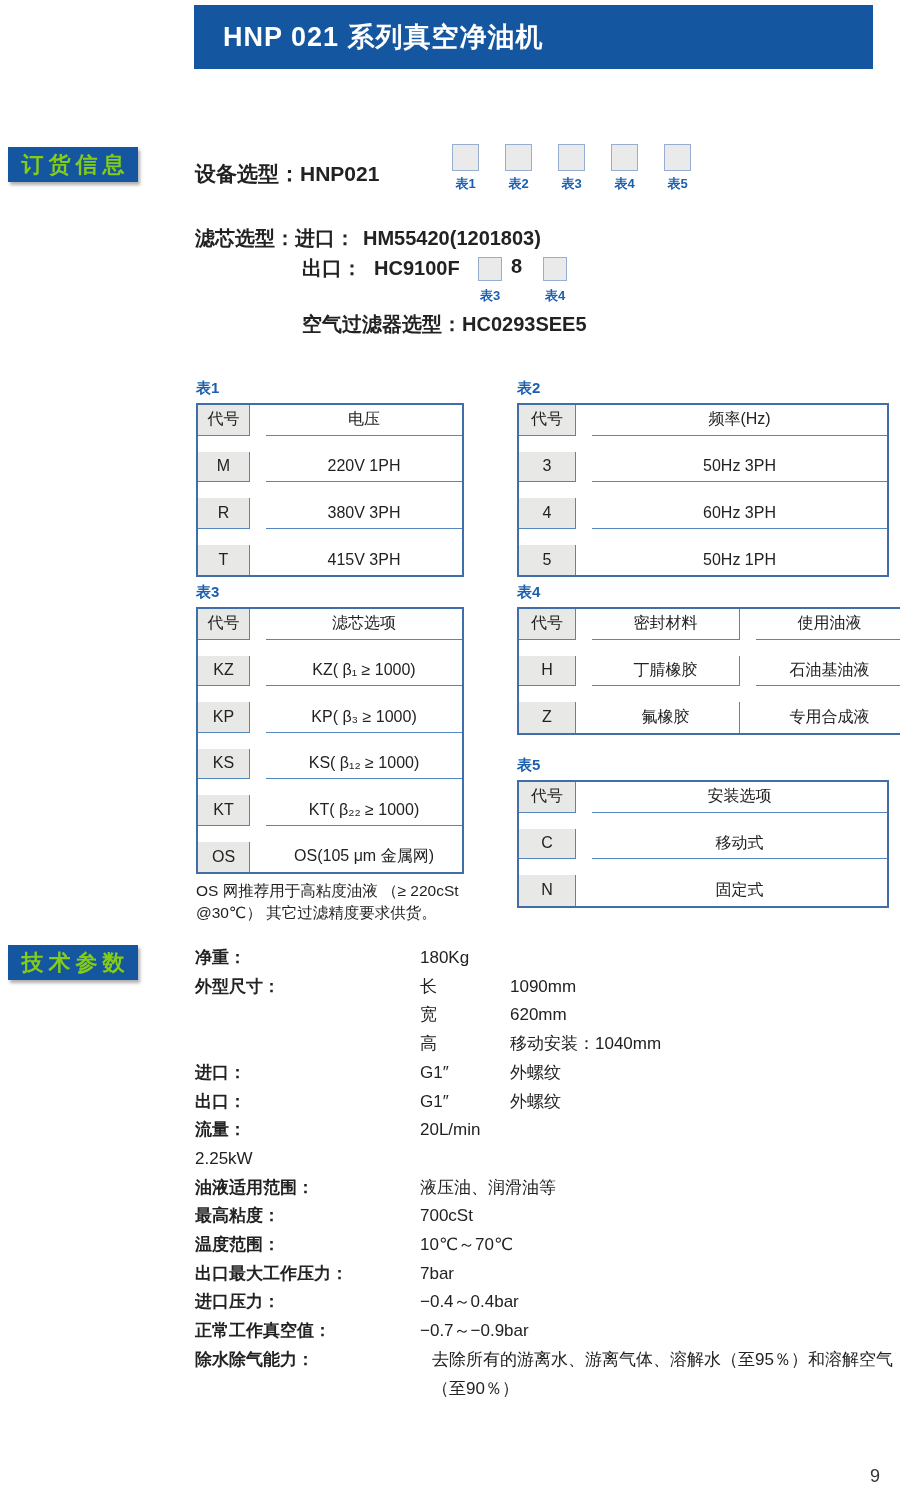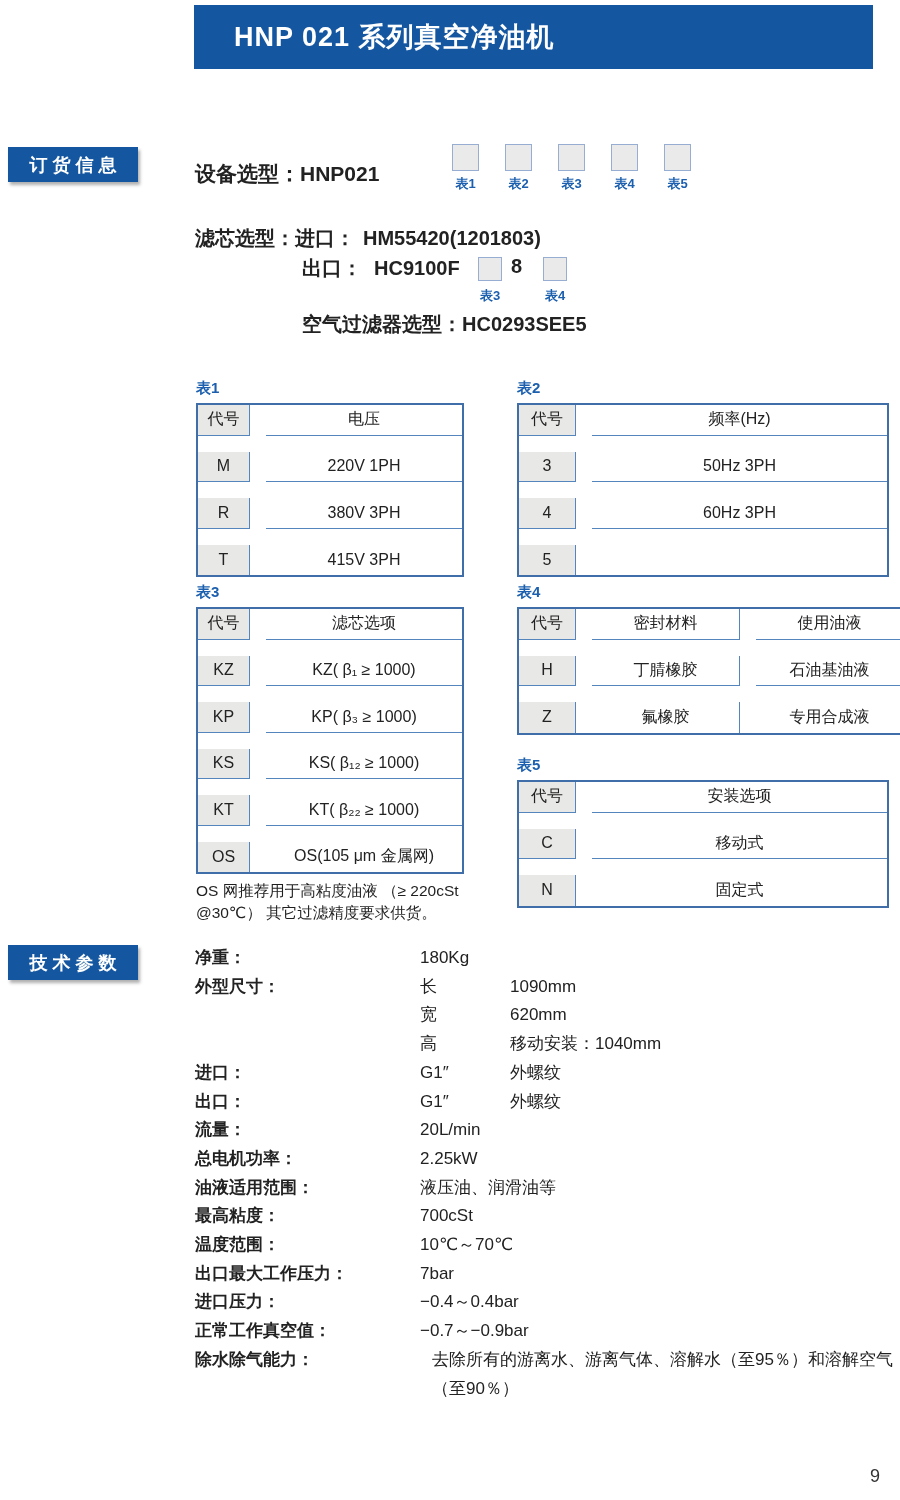--- a/index.html
+++ b/index.html
@@ -13,26 +13,26 @@
   *{box-sizing:border-box;}
   html,body{margin:0;padding:0;}
   body{
     width:900px;height:1500px;position:relative;background:#ffffff;
     font-family:"Liberation Sans","DejaVu Sans",sans-serif;color:var(--ink);
     overflow:hidden;
   }
   .abs{position:absolute;}
   .banner{
     left:194px;top:5px;width:679px;height:64px;background:var(--blue);
-    display:flex;align-items:center;padding-left:40px;
+    display:flex;align-items:center;padding-left:29px;
   }
   .banner h1{margin:0;color:#fff;font-size:27px;font-weight:bold;letter-spacing:1px;}
   .sec-label{
-    left:8px;width:130px;height:35px;background:var(--blue);color:#ffffff;
-    font-size:18px;font-weight:bold;letter-spacing:5px;text-indent:5px;
+    left:8px;width:130px;height:35px;background:var(--blue);color:#84cc16;
+    font-size:22px;font-weight:bold;letter-spacing:5px;text-indent:5px;
     display:flex;align-items:center;justify-content:center;
     box-shadow:2px 3px 3px rgba(80,80,80,.45);
   }
   .device-line{font-size:21px;font-weight:600;}
   .order-line{font-size:20px;font-weight:600;}
   .boxes{display:flex;gap:26px;}
   .box-item{display:flex;flex-direction:column;align-items:center;width:27px;}
   .sel-box{width:27px;height:27px;background:#eaeaea;border:1px solid #97aed2;}
   .box-label{margin-top:4px;font-size:13px;font-weight:bold;color:var(--lblue);white-space:nowrap;}
   .mini-box{width:24px;height:24px;background:#eaeaea;border:1px solid #97aed2;}
@@ -143,21 +143,20 @@
       <span class="spec-label">出口：</span>
       <span class="spec-v1">G1″</span>
       <span class="spec-v2">外螺纹</span>
     </div>
     <div class="spec-row">
       <span class="spec-label">流量：</span>
       <span class="spec-v1">20L/min</span>
       <span class="spec-v2"></span>
     </div>
     <div class="spec-row">
-      <span class="spec-label">总电机功率：</span>
       <span class="spec-v1">2.25kW</span>
       <span class="spec-v2"></span>
     </div>
     <div class="spec-row">
       <span class="spec-label">油液适用范围：</span>
       <span class="spec-v1">液压油、润滑油等</span>
       <span class="spec-v2"></span>
     </div>
     <div class="spec-row">
       <span class="spec-label">最高粘度：</span>
@@ -204,20 +203,21 @@
       <div class="cell lc lr">415V 3PH</div>
     </div></div>
 <div class="tbl-wrap" style="left: 517px; top: 379px;"><div class="tbl-label">表2</div><div class="grid" style="grid-template-columns: 57px 295px;">
       <div class="cell code">代号</div>
       <div class="cell lc">频率(Hz)</div>
       <div class="cell code">3</div>
       <div class="cell lc">50Hz 3PH</div>
       <div class="cell code">4</div>
       <div class="cell lc">60Hz 3PH</div>
       <div class="cell code lr">5</div>
+      <div class="cell lc lr">50Hz 1PH</div>
     </div></div>
 <div class="tbl-wrap" style="left: 196px; top: 583px;"><div class="tbl-label">表3</div><div class="grid" style="grid-template-columns: 52px 196px;">
       <div class="cell code">代号</div>
       <div class="cell lc">滤芯选项</div>
       <div class="cell code">KZ</div>
       <div class="cell lc">KZ( β₁ ≥ 1000)</div>
       <div class="cell code">KP</div>
       <div class="cell lc">KP( β₃ ≥ 1000)</div>
       <div class="cell code">KS</div>
       <div class="cell lc">KS( β₁₂ ≥ 1000)</div>

